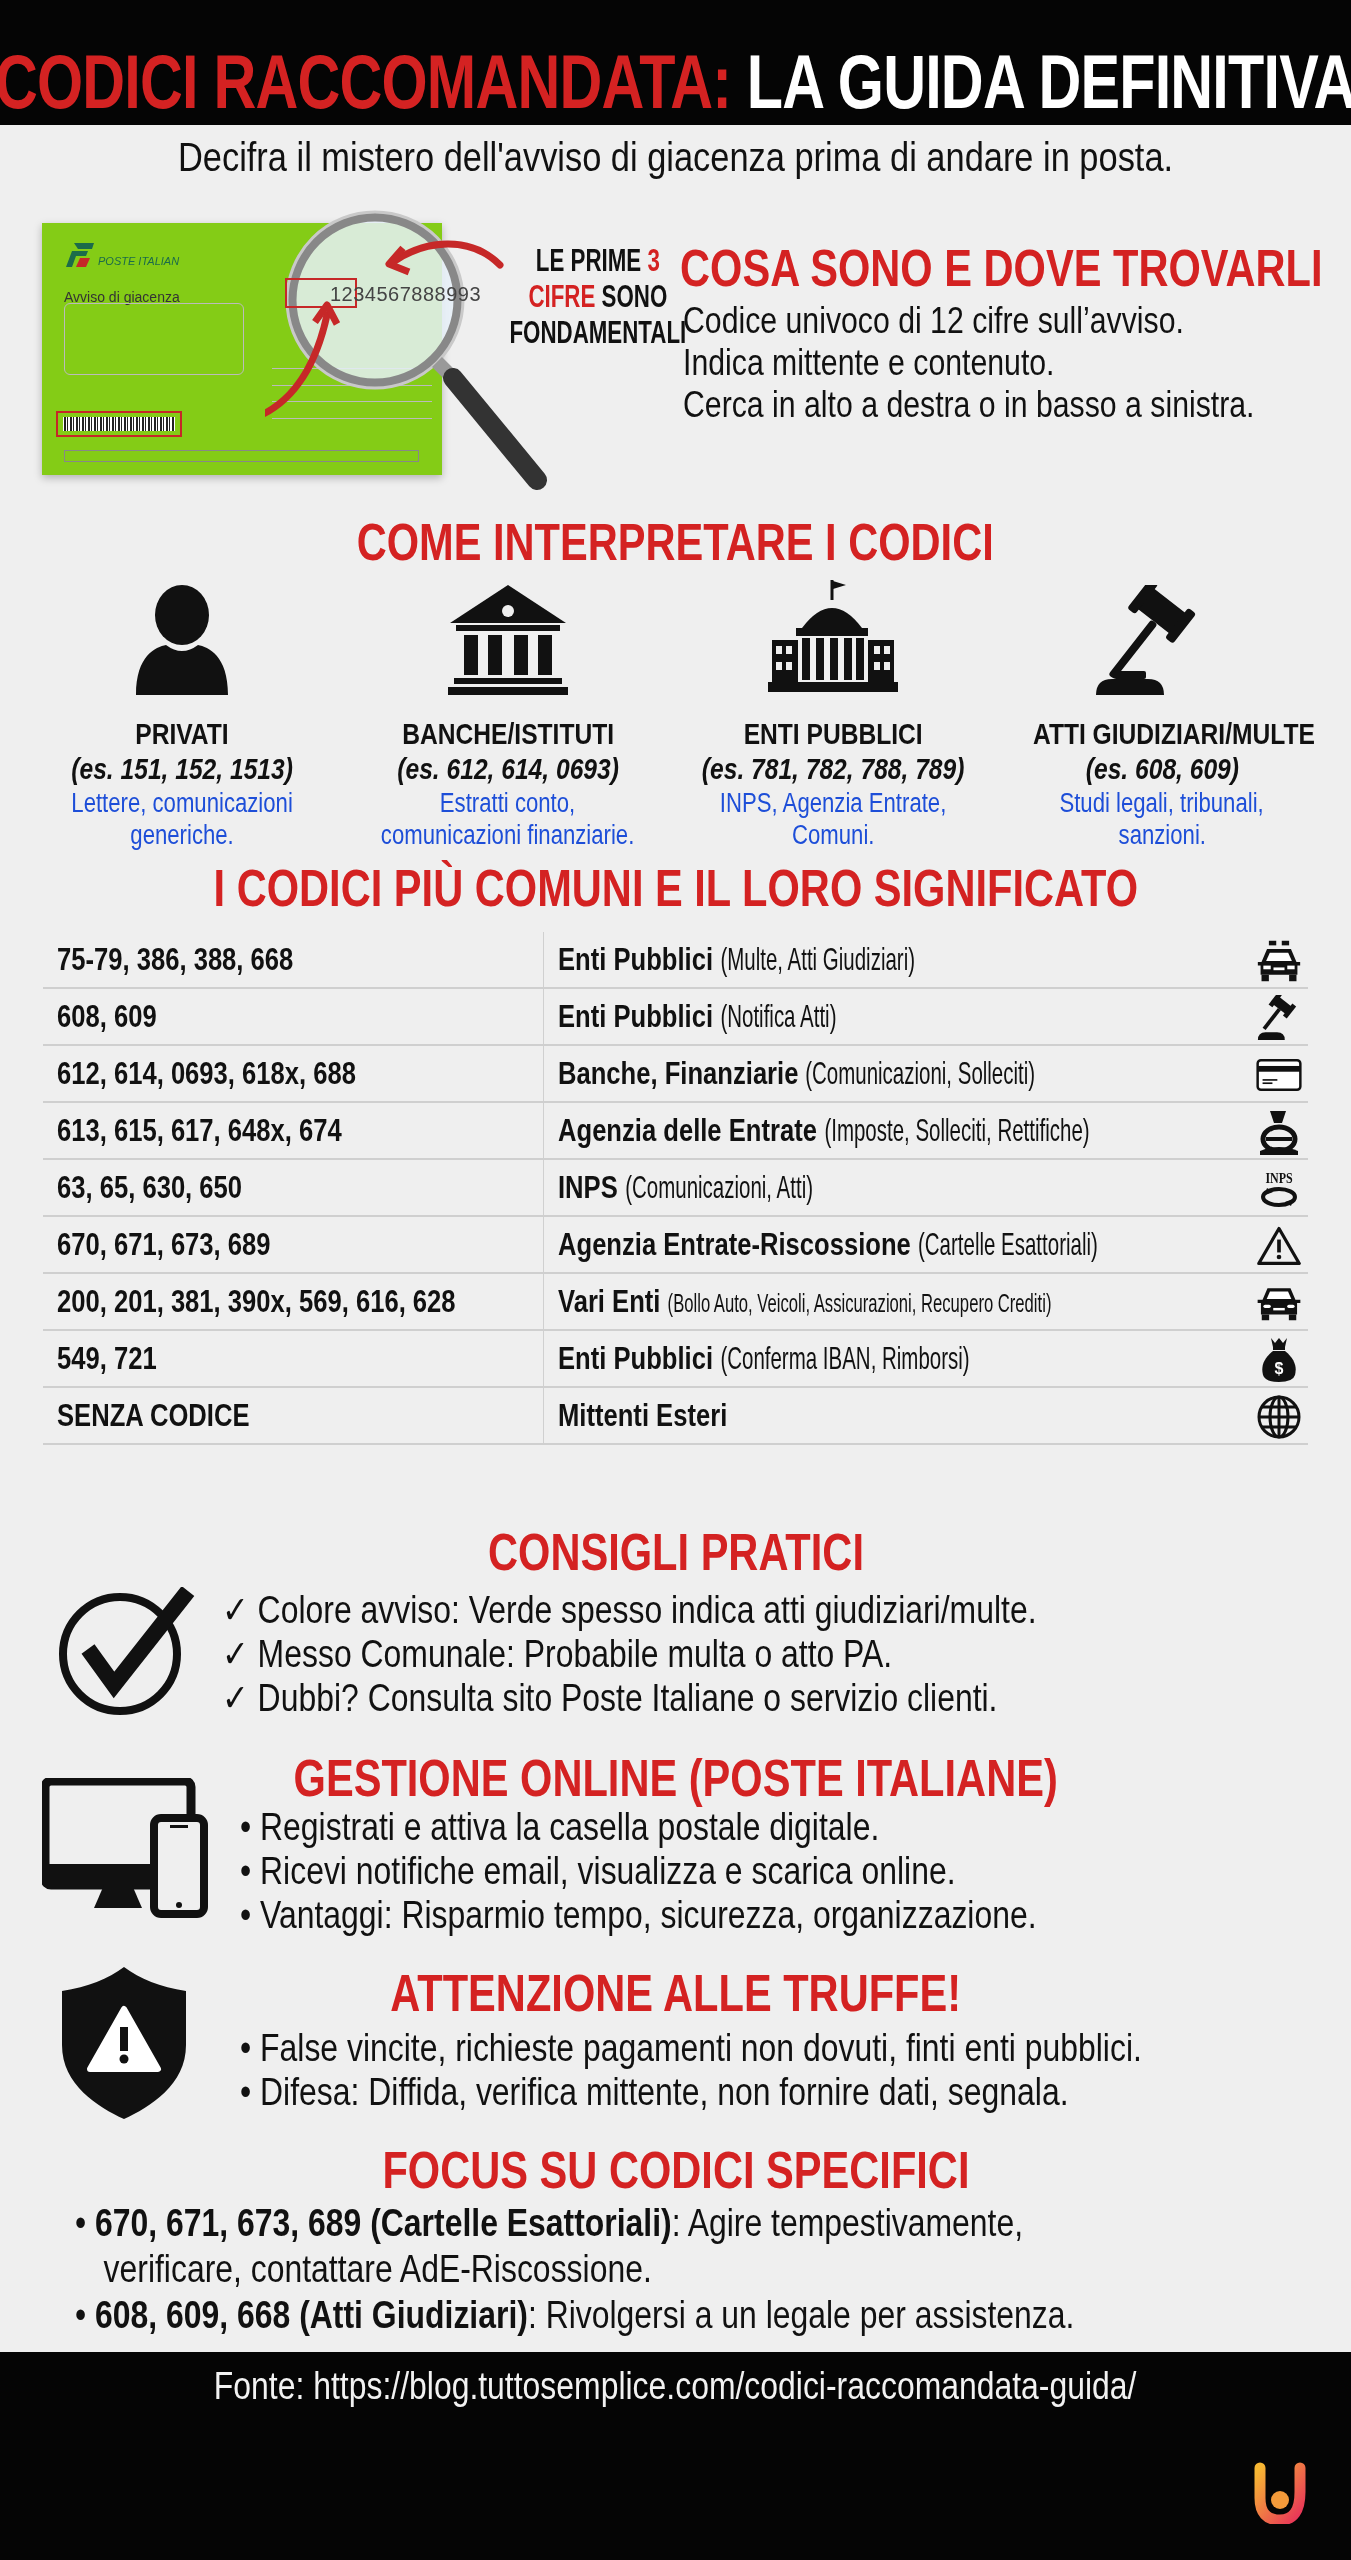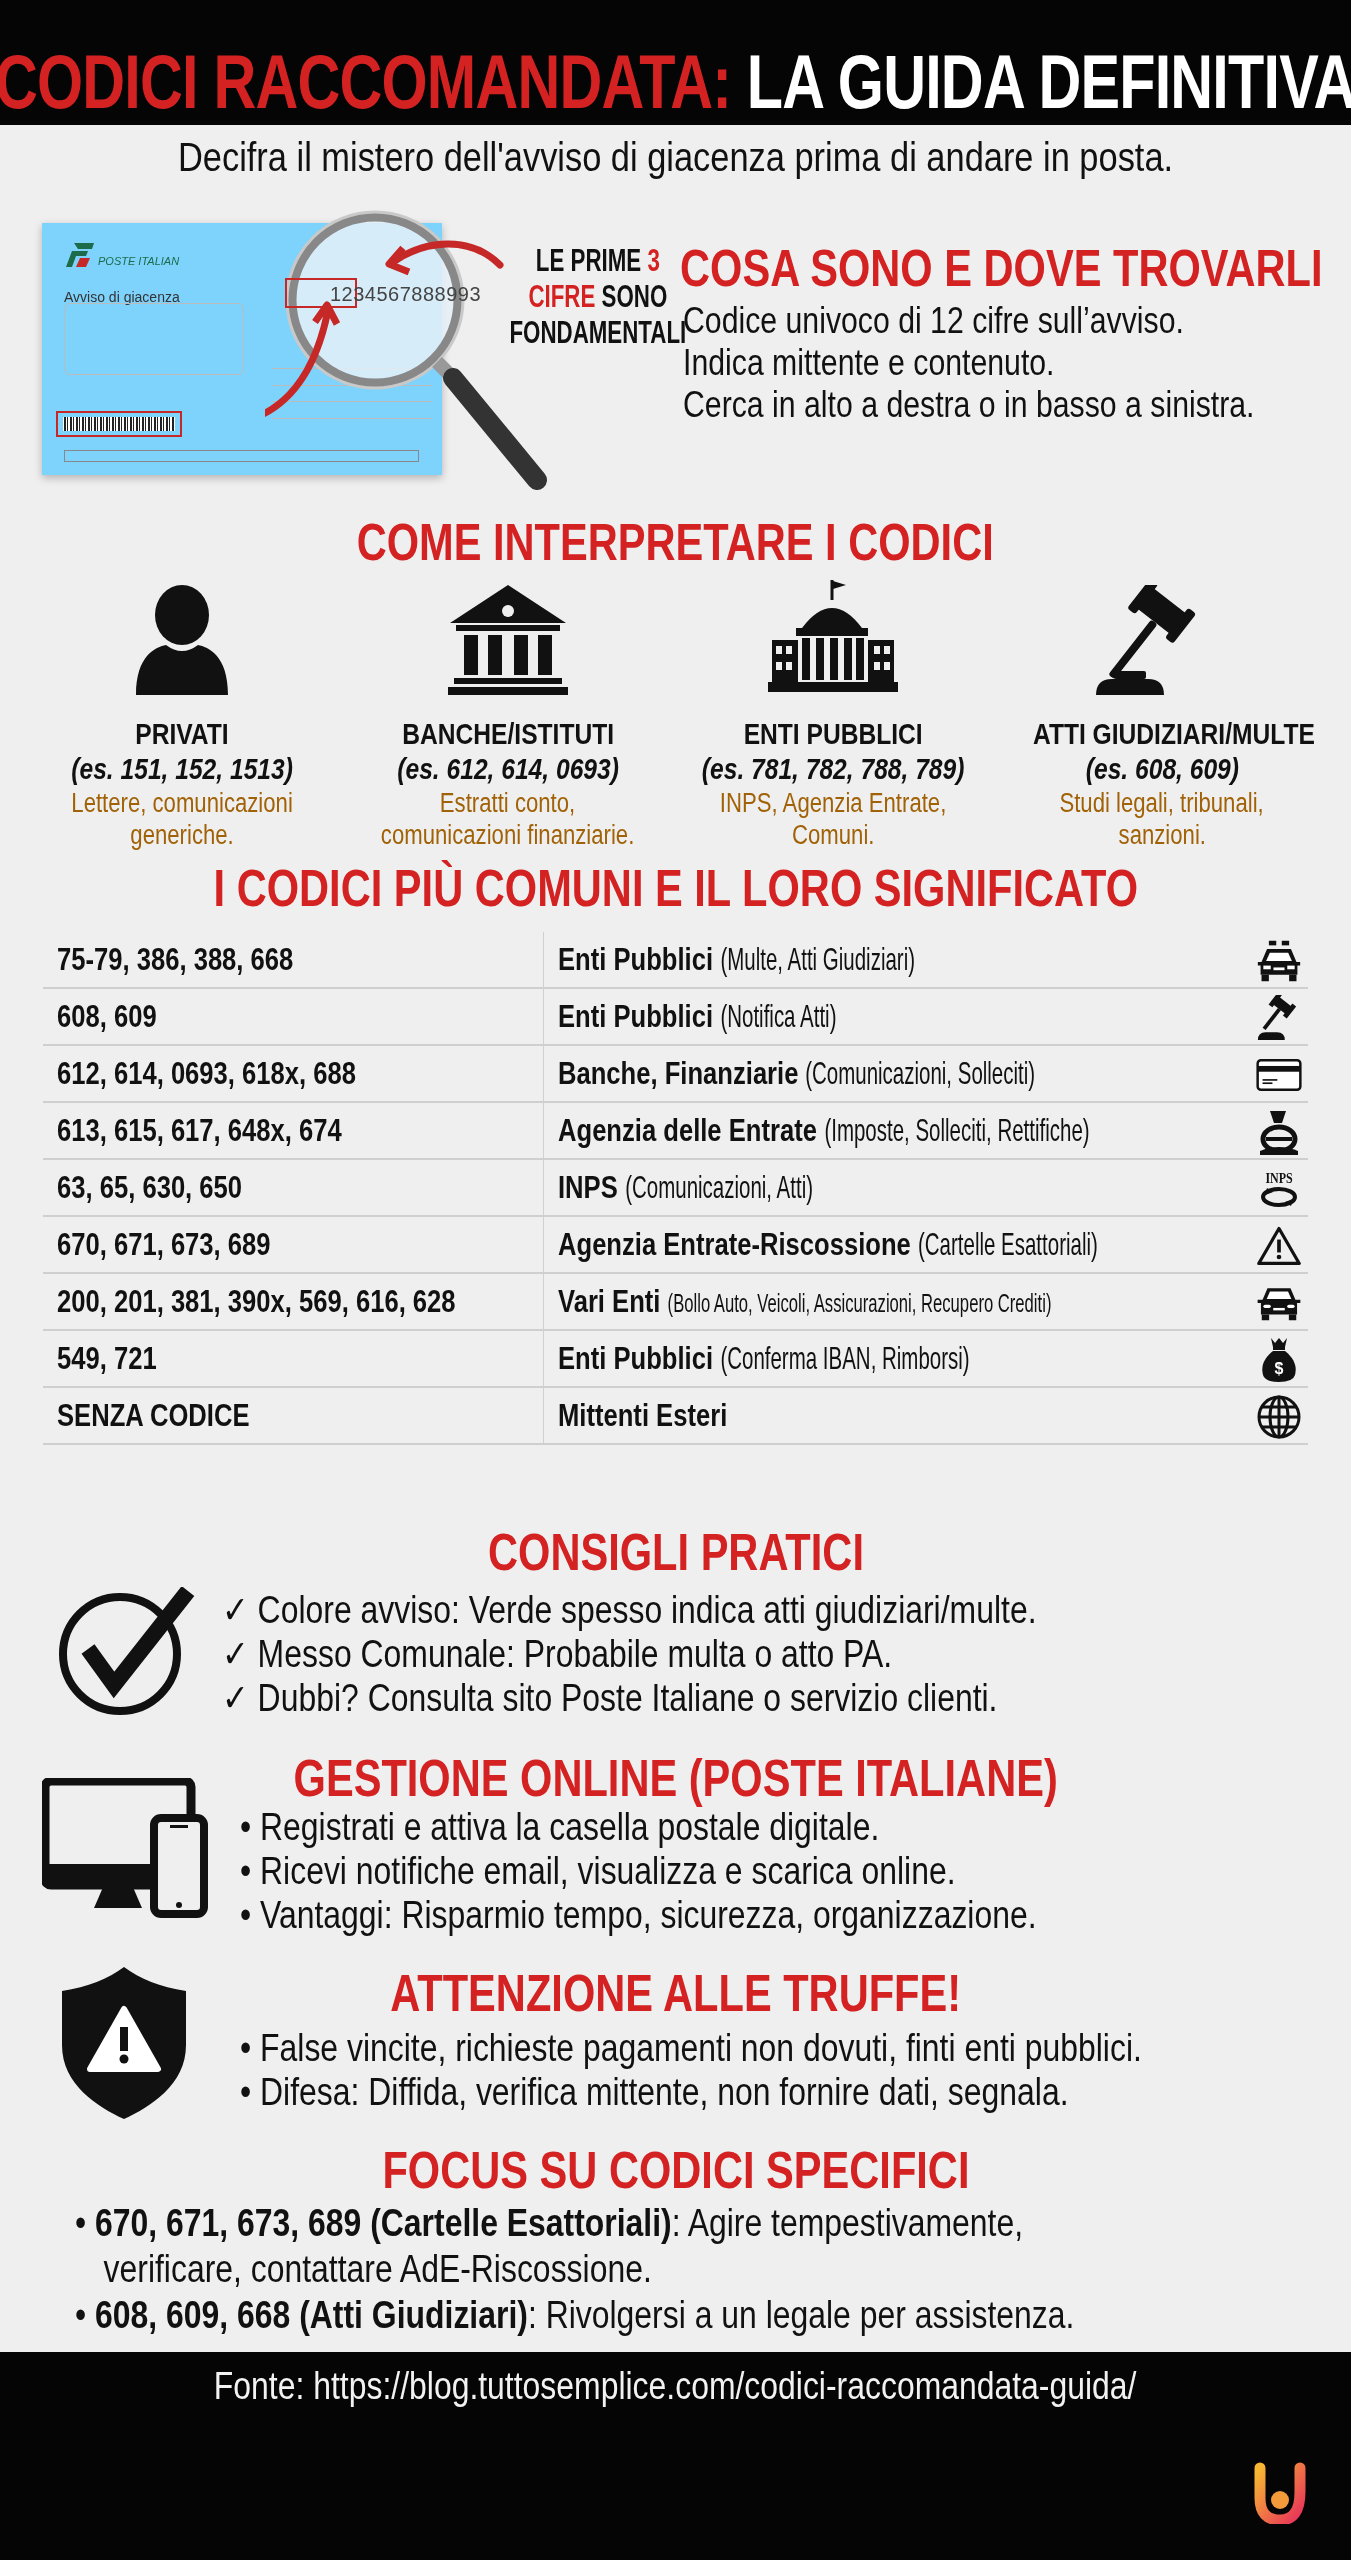--- a/index.html
+++ b/index.html
@@ -27,21 +27,21 @@
 
   .subtitle {
     position: absolute; left: 0; top: 135px; width: 1351px; text-align: center;
     font-size: 40px; color: #111;
   }
   .subtitle span { display: inline-block; transform: scaleX(0.86); }
 
   
   .card {
     position: absolute; left: 42px; top: 223px; width: 400px; height: 252px;
-    background: #7dd3fc; box-shadow: 0 3px 8px rgba(0,0,0,0.25);
+    background: #84cc16; box-shadow: 0 3px 8px rgba(0,0,0,0.25);
   }
   .card-logo { position: absolute; left: 24px; top: 18px; width: 30px; height: 28px; }
   .card-logo-text { position: absolute; left: 56px; top: 32px; font-size: 11px; font-style: italic; color: #1c6b4a; }
   .card-label { position: absolute; left: 22px; top: 58px; font-size: 14px; color: #333; margin-top: 8px; }
   .card-box { position: absolute; left: 22px; top: 80px; width: 180px; height: 72px; border: 1px solid #bbb; border-radius: 6px; }
   .card-barcode { position: absolute; left: 14px; top: 188px; width: 126px; height: 26px; border: 2px solid #c62828; padding: 4px 5px;
     background: repeating-linear-gradient(90deg, #222 0 2px, #fff 2px 3px, #222 3px 4px, #fff 4px 6px); background-clip: content-box; }
   .card-foot { position: absolute; left: 22px; top: 227px; width: 355px; height: 12px; border: 1px solid #888; }
   .card-line { position: absolute; left: 230px; width: 160px; height: 1px; background: #bbb; }
 
@@ -69,21 +69,21 @@
     font-size: 52px; font-weight: 700; color: #d42222; white-space: nowrap;
   }
   .sec-title span { display: inline-block; transform: scaleX(0.80); }
 
   
   .cats { position: absolute; left: 0; top: 580px; width: 1351px; height: 270px; }
   .cat { position: absolute; top: 0; width: 320px; text-align: center; }
   .cat-icon { height: 115px; display: flex; justify-content: center; align-items: flex-end; }
   .cat-name { margin-top: 22px; font-size: 30px; font-weight: 700; line-height: 34px; white-space: nowrap; }
   .cat-codes { font-size: 30px; font-weight: 700; line-height: 36px; white-space: nowrap; font-style: italic; }
-  .cat-desc { font-size: 27px; line-height: 32px; color: #a16207; white-space: nowrap; }
+  .cat-desc { font-size: 27px; line-height: 32px; color: #1d4ed8; white-space: nowrap; }
   .sq { display: inline-block; transform: scaleX(0.82); }
 
   
   .table { position: absolute; left: 43px; top: 932px; width: 1265px; }
   .trow { position: relative; height: 57px; border-bottom: 2px solid #cfcfcf; display: flex; align-items: center; }
   .tcode { width: 500px; padding-left: 14px; font-size: 32px; font-weight: 700; white-space: nowrap; }
   .tcode span, .tdesc span { display: inline-block; transform: scaleX(0.80); transform-origin: left center; }
   .tdiv { position: absolute; left: 500px; top: 0; bottom: 0; width: 1px; background: #d0d0d0; }
   .tdesc { position: absolute; left: 515px; font-size: 32px; white-space: nowrap; }
   .tdesc b { font-weight: 700; }

